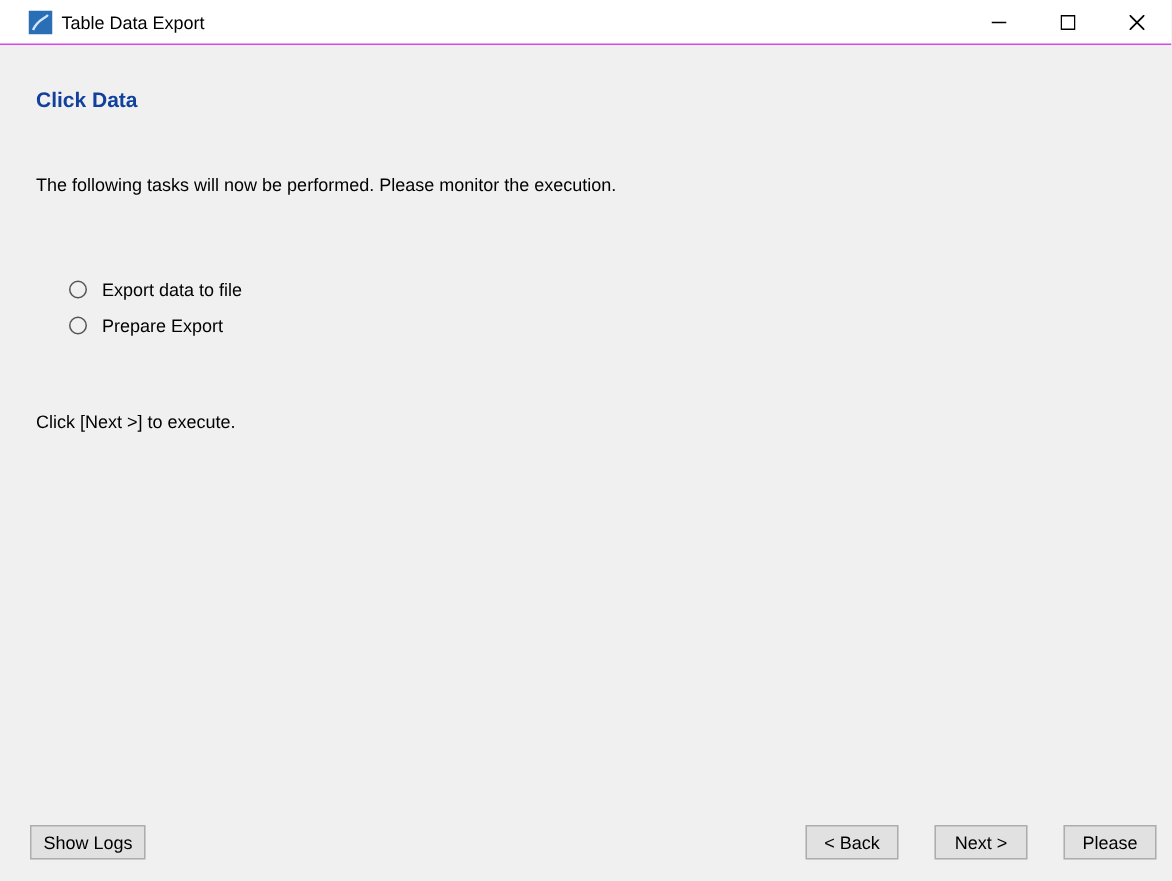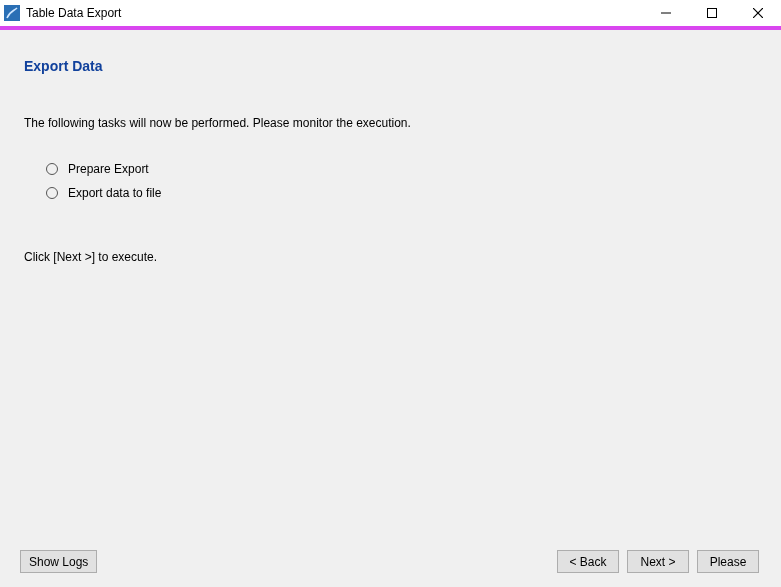--- a/index.html
+++ b/index.html
@@ -13,22 +13,22 @@
     color: #000;
     overflow: hidden;
     position: relative;
   }
   
   .title-bar {
     height: 30px;
     background: #ffffff;
     display: flex;
     align-items: center;
-    padding-left: 4px;
-    border-bottom: 4px solid #d946ef;
+    padding-left: 19px;
+    border-bottom: 1px solid #d946ef;
   }
   .title-bar .app-icon {
     width: 16px;
     height: 16px;
     margin-right: 6px;
     display: flex;
     align-items: center;
     justify-content: center;
   }
   .title-bar .title-text {
@@ -56,21 +56,21 @@
   }
   .heading {
     font-size: 14px;
     font-weight: 700;
     color: #11419c;
     margin: 4px 0 42px 0;
   }
   .description {
     font-size: 12px;
     color: #000;
-    margin-bottom: 32px;
+    margin-bottom: 56px;
   }
   .task-list {
     margin: 0 0 50px 22px;
     padding: 0;
     list-style: none;
   }
   .task-item {
     display: flex;
     align-items: center;
     gap: 10px;
@@ -87,36 +87,36 @@
   .instruction {
     font-size: 12px;
     color: #000;
     margin-top: 48px;
   }
 
   
   .footer {
     position: absolute;
     left: 0; right: 0; bottom: 0;
-    padding: 12px 22px 14px 20px;
+    padding: 12px 10px 14px 20px;
     display: flex;
     align-items: center;
     justify-content: flex-end;
   }
   .footer .spacer { flex: 1; }
   button.ui {
     font-family: inherit;
     font-size: 12px;
     background: #e1e1e1;
     border: 1px solid #adadad;
     padding: 3px 8px;
     min-width: 62px;
     height: 23px;
     cursor: pointer;
-    margin-left: 8px;
+    margin-left: 24px;
   }
   button.ui:first-child { margin-left: 0; }
   .show-logs-btn {
     min-width: 70px;
   }
 </style>
 </head>
 <body>
 
 <div class="title-bar">
@@ -141,31 +141,31 @@
     <div class="win-btn">
       <svg width="10" height="10" viewBox="0 0 10 10">
         <line x1="0" y1="0" x2="10" y2="10" stroke="#000" stroke-width="1.2"></line>
         <line x1="10" y1="0" x2="0" y2="10" stroke="#000" stroke-width="1.2"></line>
       </svg>
     </div>
   </div>
 </div>
 
 <div class="content">
-  <div class="heading">Export Data</div>
+  <div class="heading">Click Data</div>
   <div class="description">The following tasks will now be performed. Please monitor the execution.</div>
 
   <ul class="task-list">
     <li class="task-item">
       <span class="status-circle"></span>
-      <span>Prepare Export</span>
+      <span>Export data to file</span>
     </li>
     <li class="task-item">
       <span class="status-circle"></span>
-      <span>Export data to file</span>
+      <span>Prepare Export</span>
     </li>
   </ul>
 
   <div class="instruction">Click [Next &gt;] to execute.</div>
 </div>
 
 <div class="footer">
   <button class="ui show-logs-btn">Show Logs</button>
   <div class="spacer"></div>
   <button class="ui">&lt; Back</button>

